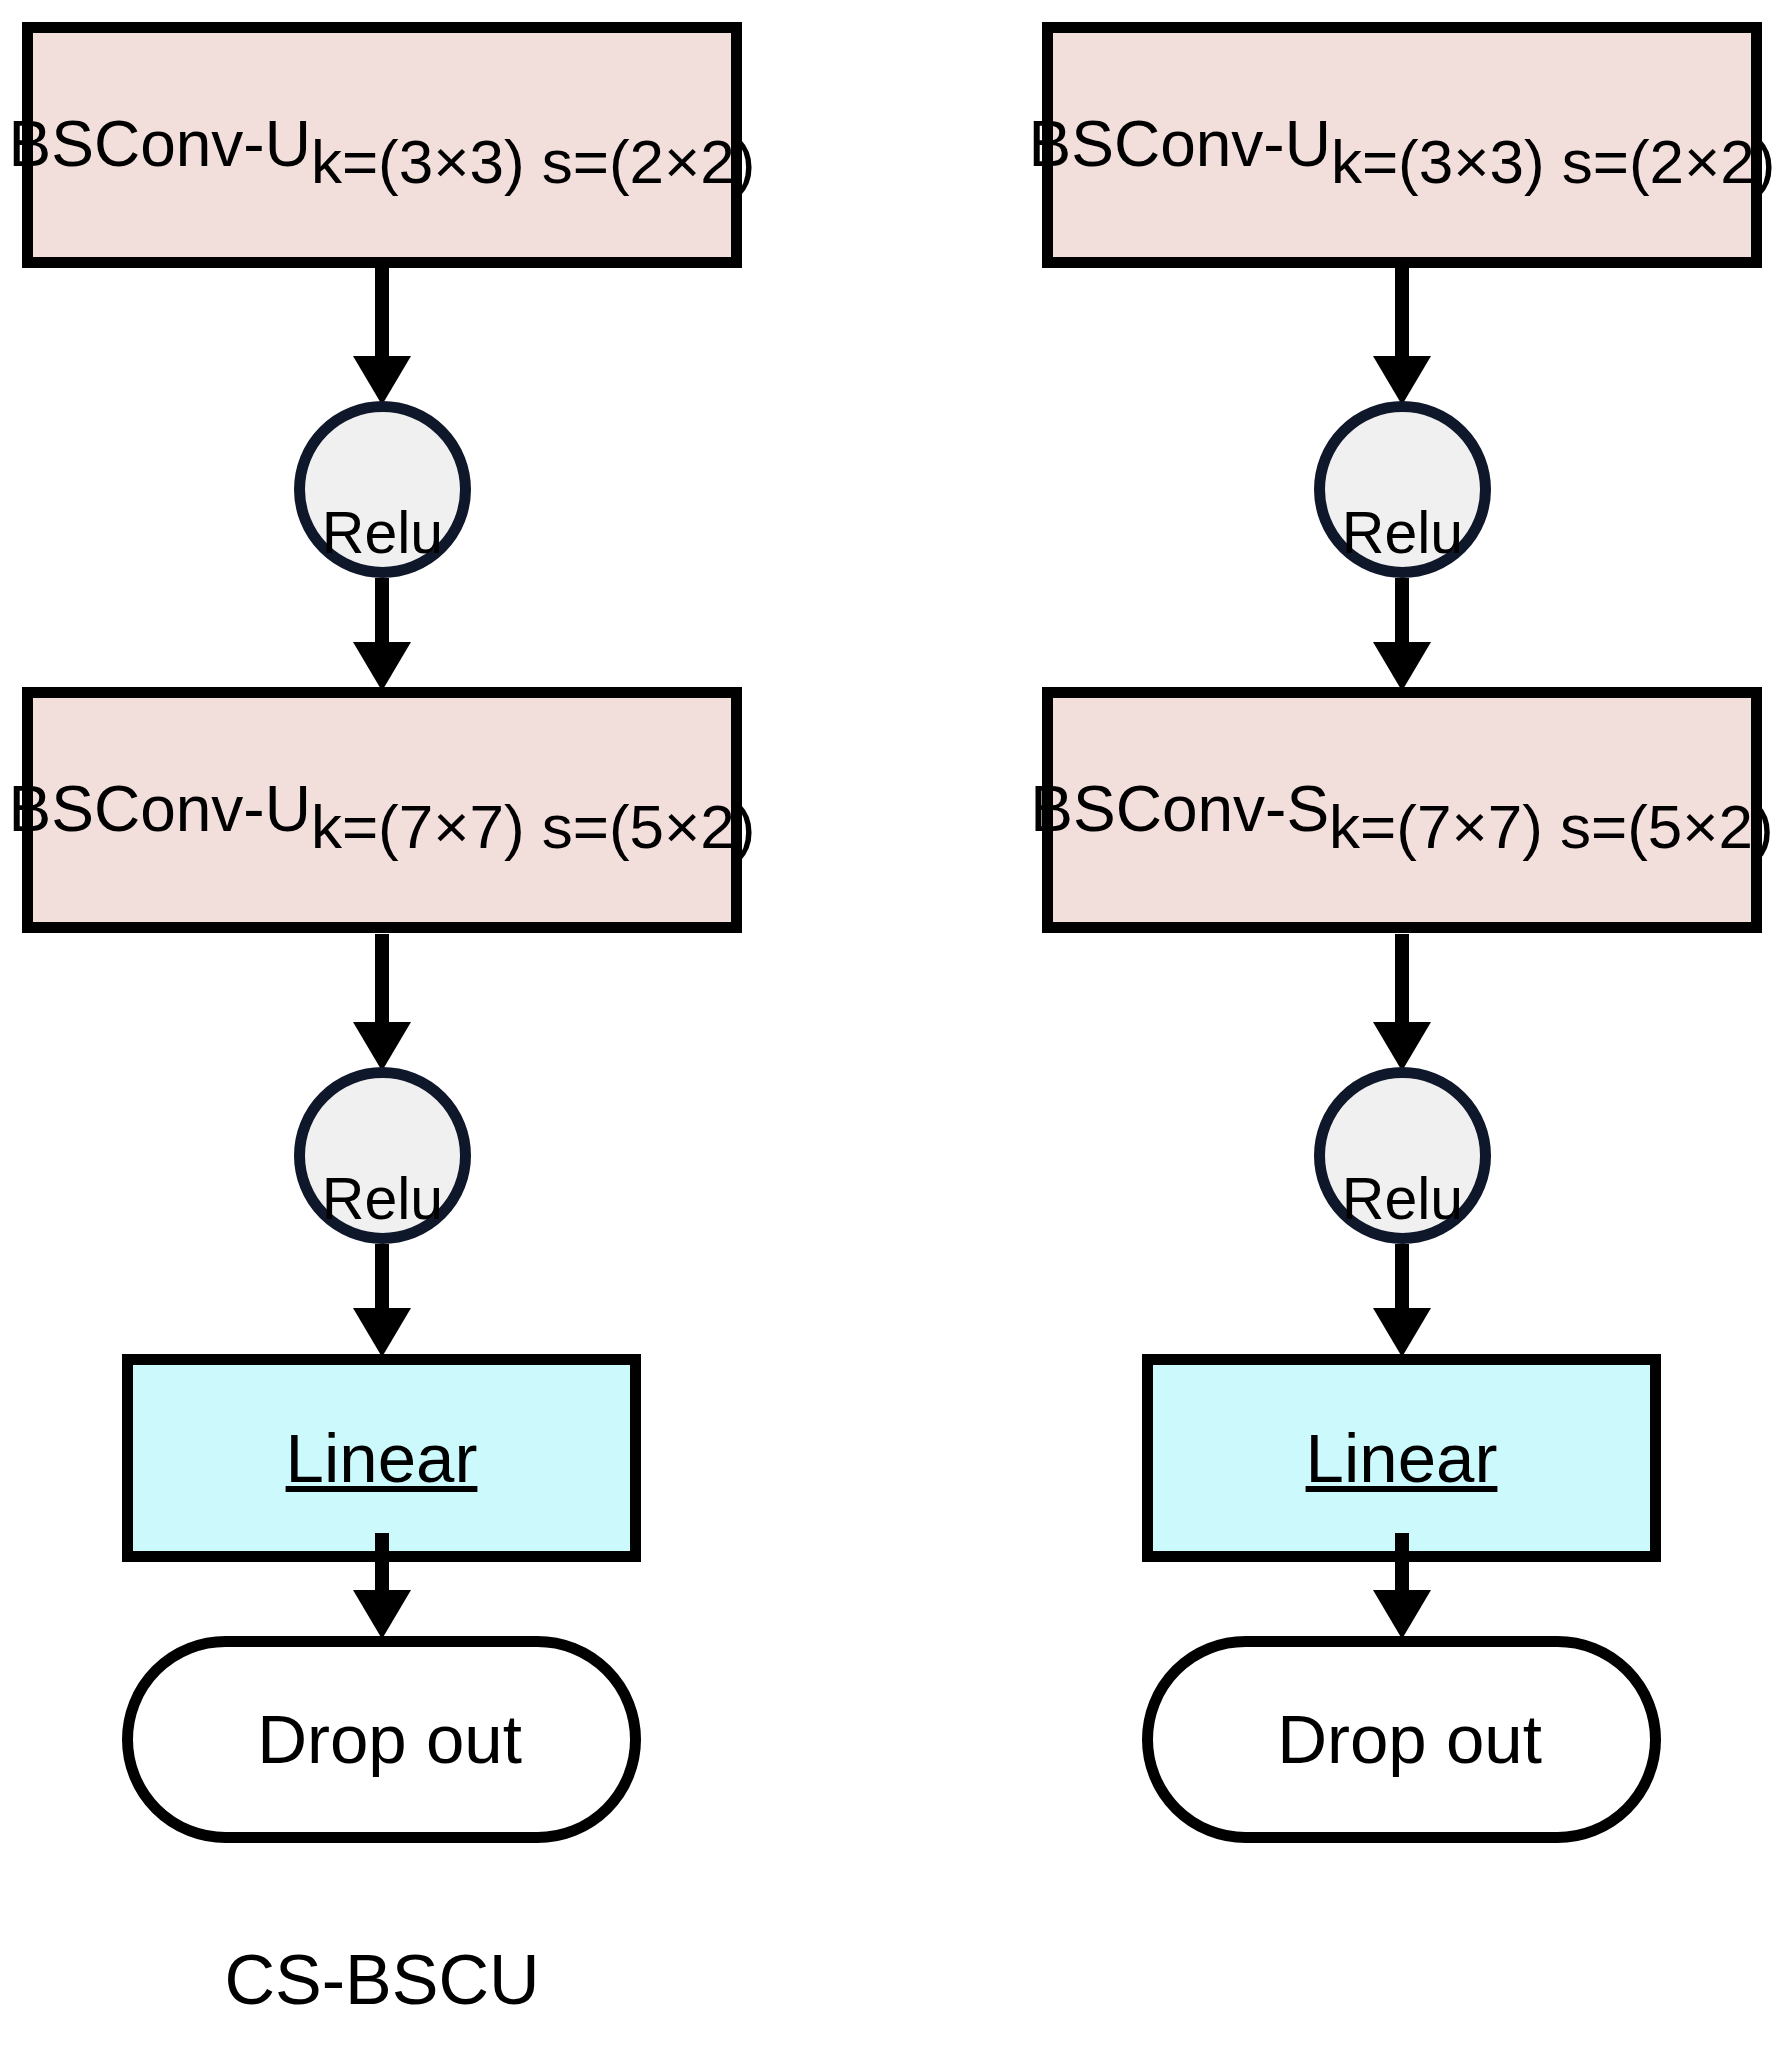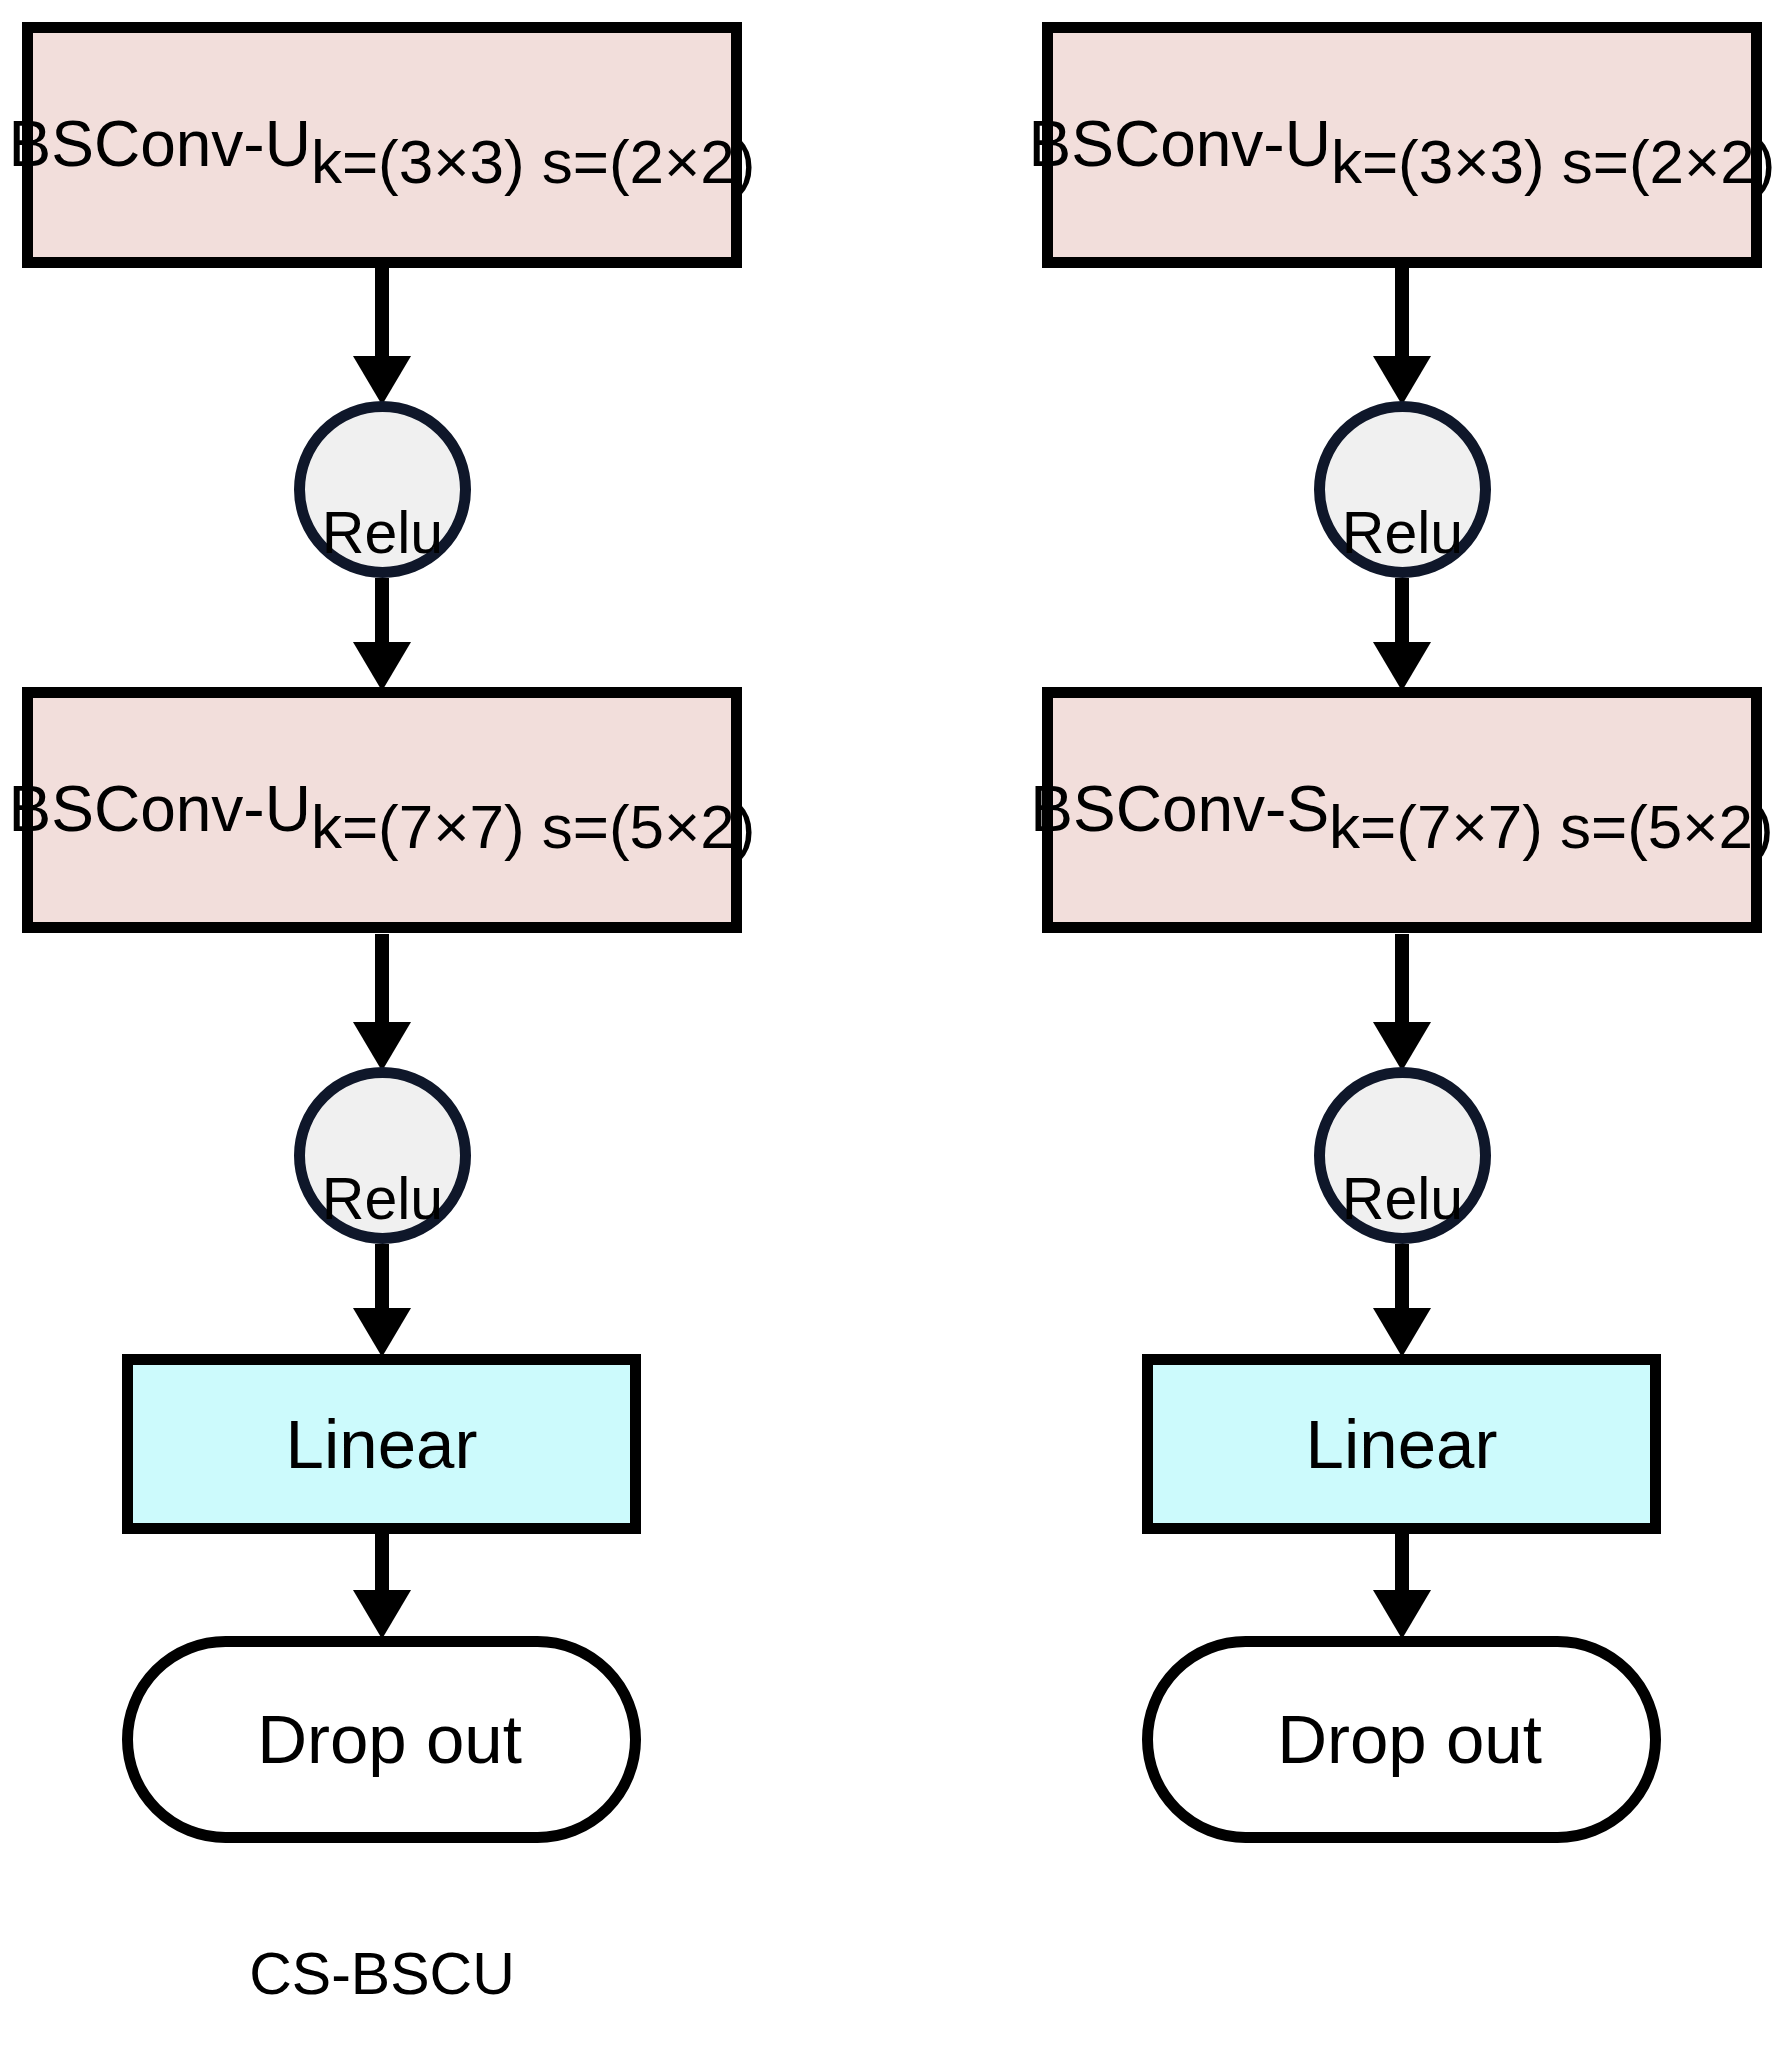--- a/index.html
+++ b/index.html
@@ -76,27 +76,28 @@
     color: #000000;
     white-space: nowrap;
   }
 
   
   .linear-box {
     position: absolute;
     left: 122px;
     top: 1354px;
     width: 519px;
-    height: 180px;
+    height: 208px;
     box-sizing: border-box;
     background: #ccfafc;
     border: 11px solid #000000;
     display: flex;
     align-items: center;
     justify-content: center;
+    text-decoration: underline;
   }
   .linear-label {
     font-size: 69px;
     color: #000000;
     white-space: nowrap;
   }
 
   
   .dropout-pill {
     position: absolute;
@@ -119,21 +120,21 @@
     margin-left: 16px;
   }
 
   
   .caption {
     position: absolute;
     top: 1940px;
     left: 0px;
     width: 764px;
     text-align: center;
-    font-size: 59px;
+    font-size: 70px;
     color: #000000;
   }
 
   
   .connector {
     position: absolute;
     left: 375px;
     width: 13.5px;
   }
   .connector .shaft {

